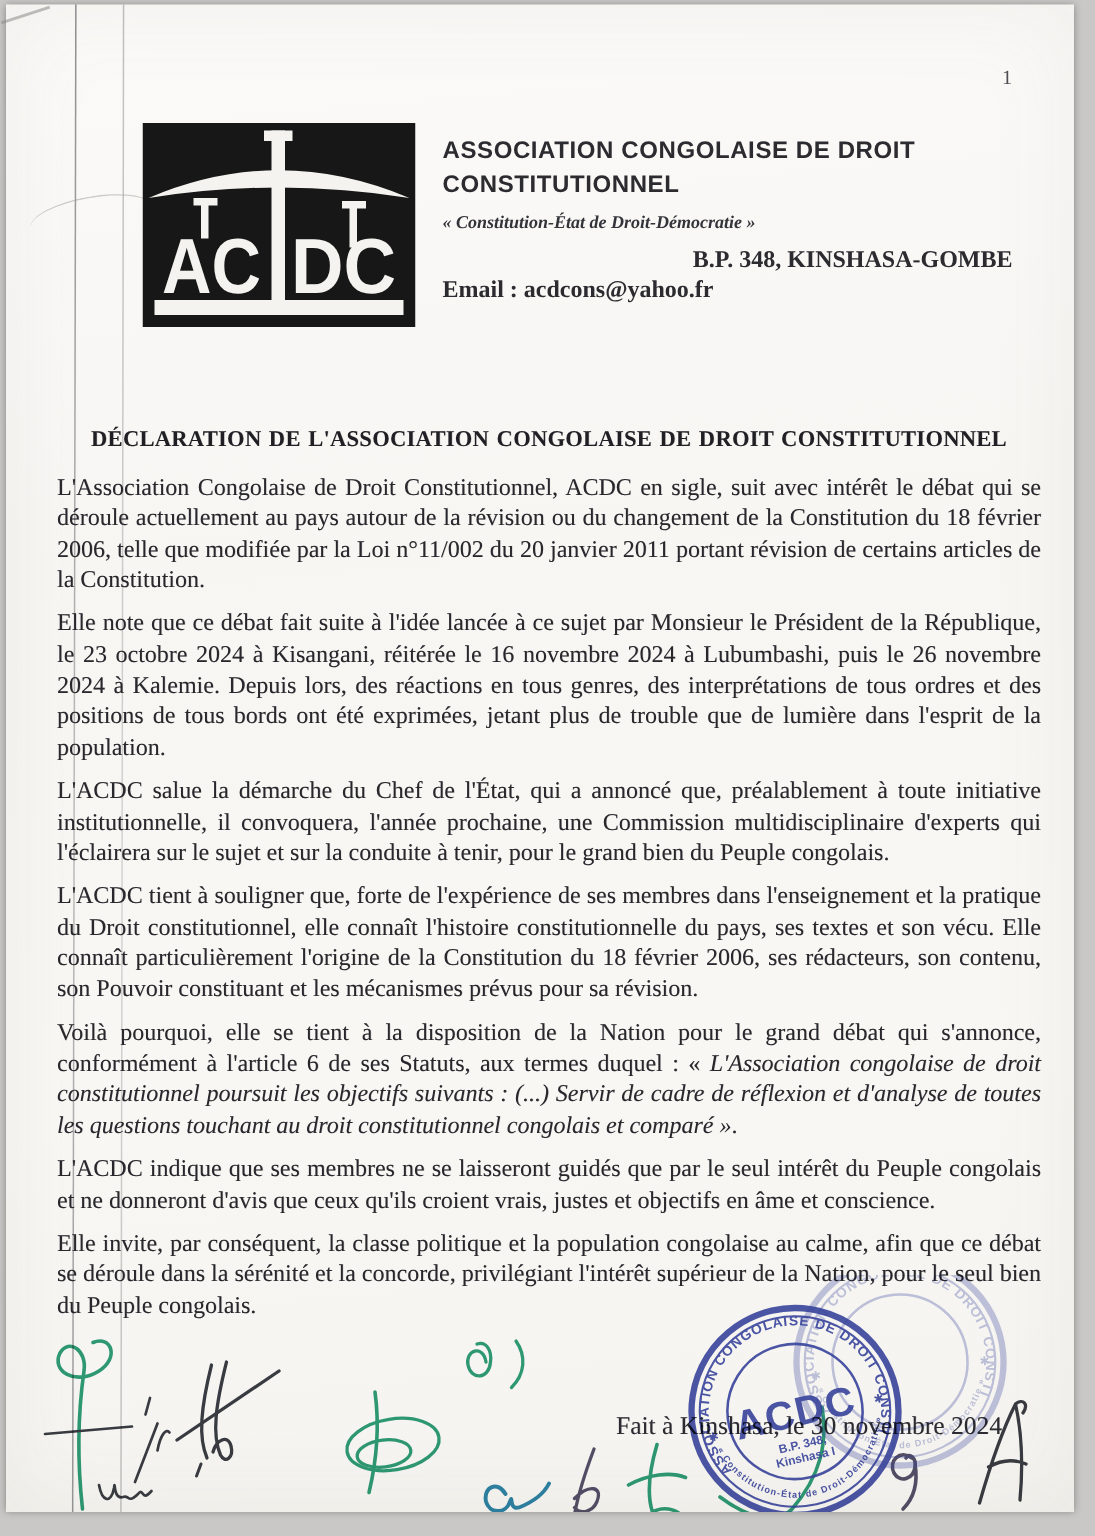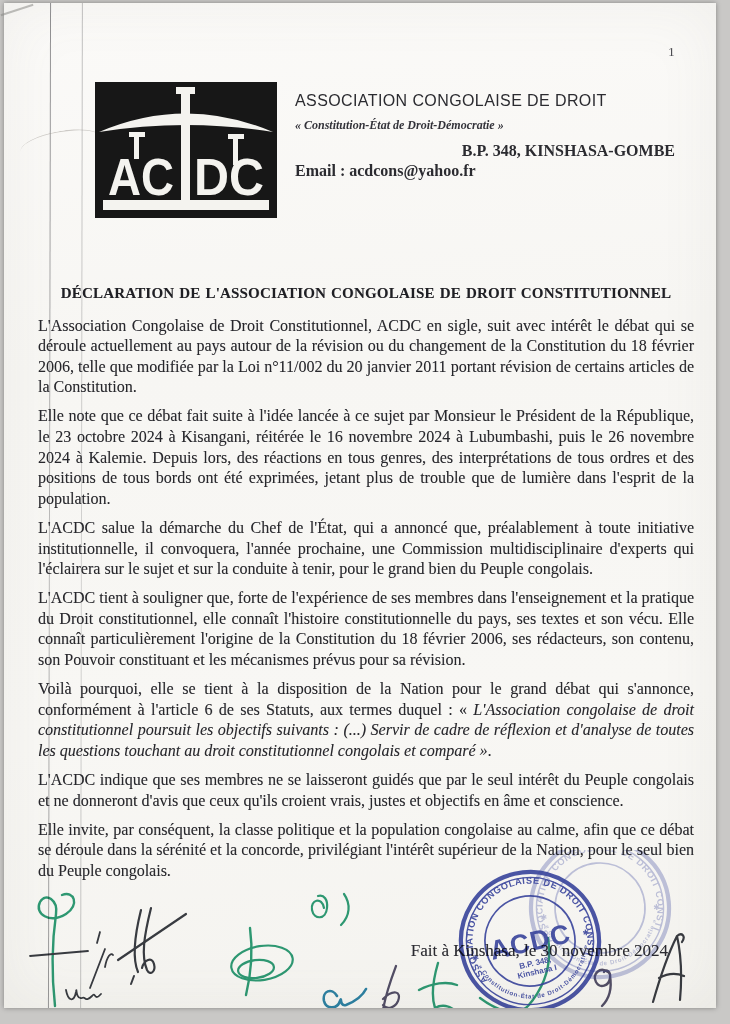--- a/index.html
+++ b/index.html
@@ -16,21 +16,21 @@
   .fold { position:absolute; top:0; height:100%; width:1px; }
   .fold-a { left:45px; background:linear-gradient(180deg,rgba(55,55,60,.55),rgba(55,55,60,.3) 55%,rgba(55,55,60,.5)); transform:rotate(.12deg); }
   .fold-b { left:77px; background:linear-gradient(180deg,rgba(110,110,112,.42),rgba(110,110,112,.26) 60%,rgba(110,110,112,.4)); transform:rotate(.1deg); }
   .crease-corner { position:absolute; left:-4px; top:6px; width:34px; height:2px; background:#8b8a87; opacity:.55; transform:rotate(-18deg); }
   .crease-soft { position:absolute; left:16px; top:128px; width:82px; height:26px; border-radius:50%; border-top:1.5px solid rgba(150,147,140,.45); transform:rotate(-10deg); }
   .page-number { position:absolute; left:664px; top:41px; font-size:13.5px; color:#4d4d52; font-family:"Liberation Serif",serif; }
 
   
   .logo { position:absolute; left:91px; top:79px; width:182px; height:136px; }
   .header-text { position:absolute; left:291px; top:86px; width:380px; color:#2a2a2f; }
-  .org-name { font-family:"Liberation Sans",sans-serif; font-weight:normal; font-size:16px; letter-spacing:.4px; line-height:23px; color:#2b2b30; }
+  .org-name { font-family:"Liberation Sans",sans-serif; font-weight:bold; font-size:16px; letter-spacing:.4px; line-height:23px; color:#2b2b30; }
   .motto { margin-top:6px; font-size:12px; font-weight:bold; font-style:italic; color:#33333a; }
   .addr { margin-top:9px; font-size:16px; font-weight:bold; color:#2b2b30;text-align:right; }
   .email { margin-top:2px; font-size:16px; font-weight:bold; color:#2b2b30; }
 
   
   .doc-body {
     position:absolute; left:34px; top:252px; width:656px;
     font-size:16px; line-height:20.6px; color:#27272c;
     text-align:justify; text-shadow:.3px 0 0 rgba(45,45,52,.28);margin-top:28px;
   }
@@ -74,20 +74,21 @@
     <rect x="133" y="52" width="16" height="5" fill="#f4f3ef"></rect>
     <rect x="138" y="52" width="5" height="31" fill="#f4f3ef"></rect>
     <rect x="8" y="118" width="166" height="10" fill="#f4f3ef"></rect>
     <text x="13" y="113" font-family="Liberation Sans, sans-serif" font-weight="bold" font-size="52" fill="#f4f3ef" textLength="66" lengthAdjust="spacingAndGlyphs">AC</text>
     <text x="99" y="113" font-family="Liberation Sans, sans-serif" font-weight="bold" font-size="52" fill="#f4f3ef" textLength="70" lengthAdjust="spacingAndGlyphs">DC</text>
   </svg>
 
   <div class="header-text">
     <div class="org-name">
       <div>ASSOCIATION CONGOLAISE DE DROIT</div>
+      <div>CONSTITUTIONNEL</div>
     </div>
     <div class="motto">« Constitution-État de Droit-Démocratie »</div>
     <div class="addr">B.P. 348, KINSHASA-GOMBE</div>
     <div class="email">Email : acdcons@yahoo.fr</div>
   </div>
 
   <div class="doc-body">
     <h1 class="doc-title">DÉCLARATION DE L'ASSOCIATION CONGOLAISE DE DROIT CONSTITUTIONNEL</h1>
     <p><span>L'Association Congolaise de Droit Constitutionnel, ACDC en sigle, suit avec intérêt le débat qui se déroule actuellement au pays autour de la révision ou du changement de la Constitution du 18 février 2006, telle que modifiée par la Loi n°11/002 du 20 janvier 2011 portant révision de certains articles de la Constitution.</span></p>
     <p><span>Elle note que ce débat fait suite à l'idée lancée à ce sujet par Monsieur le Président de la République, le 23 octobre 2024 à Kisangani, réitérée le 16 novembre 2024 à Lubumbashi, puis le 26 novembre 2024 à Kalemie. Depuis lors, des réactions en tous genres, des interprétations de tous ordres et des positions de tous bords ont été exprimées, jetant plus de trouble que de lumière dans l'esprit de la population.</span></p>

